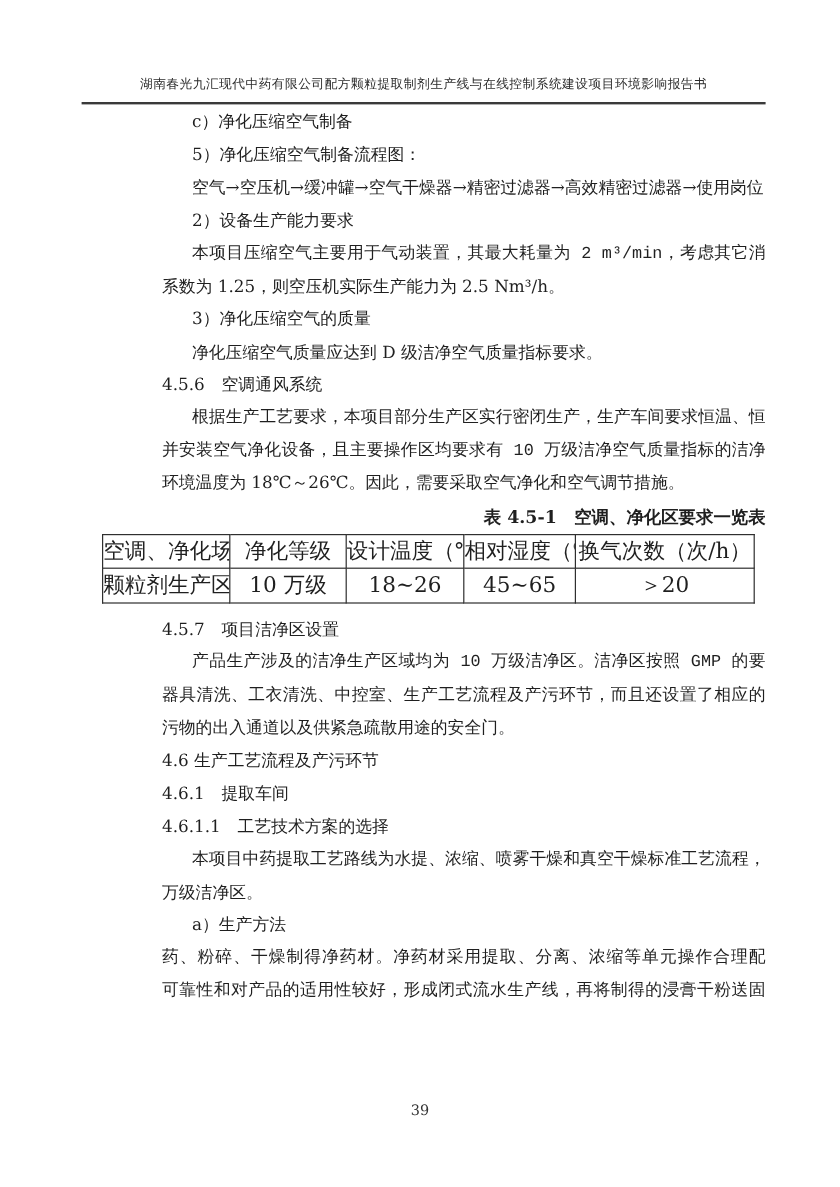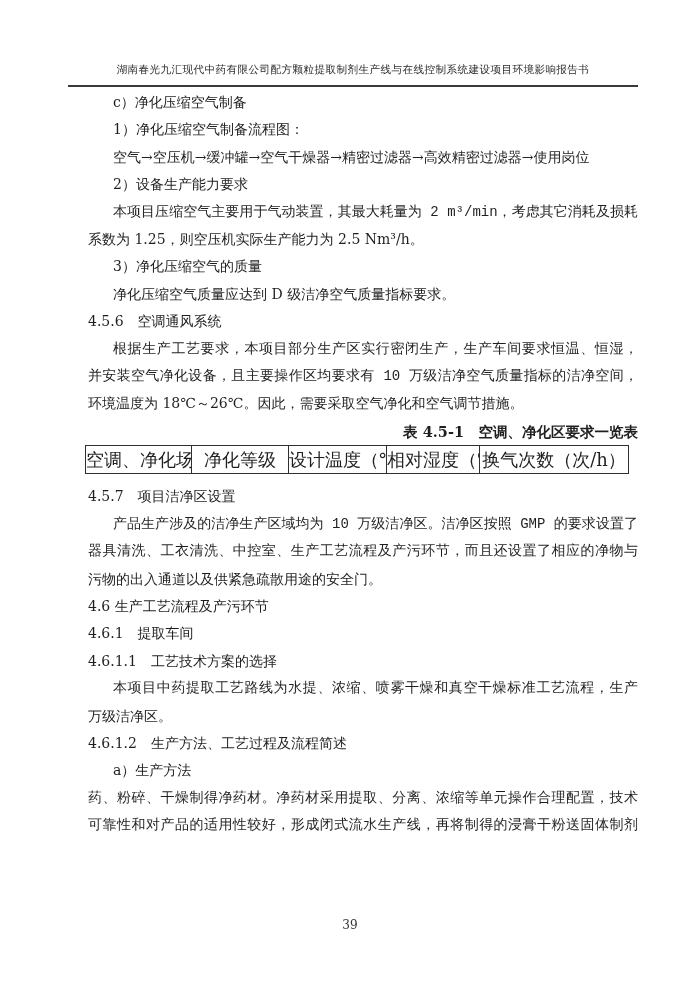--- a/index.html
+++ b/index.html
@@ -26,21 +26,21 @@
     letter-spacing:0.4px;
     white-space:nowrap;
     color:#2b2b2b;
   }
 
   
   .body {
     position:absolute; top:89px; left:88px; width:550px;
     font-size:14px; line-height:27.4px;
   }
-  .ln { height:27.4px; overflow:hidden; }
+  .ln { height:27.4px; overflow:hidden;margin-left:47px; }
   .indent { padding-left:25px; }
   .fill { text-align:justify; text-align-last:justify;font-family:Liberation Mono, monospace; }
   .caption {
     text-align:right;
     font-weight:bold;
     font-size:14.5px;
     height:27.4px; overflow:hidden;
   }
 
   
@@ -69,21 +69,21 @@
 <body>
 
 <div class="page">
 
   <div class="header">
     <div class="header-title">湖南春光九汇现代中药有限公司配方颗粒提取制剂生产线与在线控制系统建设项目环境影响报告书</div>
   </div>
 
   <div class="body">
     <div class="ln indent">c）净化压缩空气制备</div>
-    <div class="ln indent">1）净化压缩空气制备流程图：</div>
+    <div class="ln indent">5）净化压缩空气制备流程图：</div>
     <div class="ln indent">空气→空压机→缓冲罐→空气干燥器→精密过滤器→高效精密过滤器→使用岗位</div>
     <div class="ln indent">2）设备生产能力要求</div>
     <div class="ln indent fill">本项目压缩空气主要用于气动装置，其最大耗量为 2 m³/min，考虑其它消耗及损耗</div>
     <div class="ln">系数为 1.25，则空压机实际生产能力为 2.5 Nm³/h。</div>
     <div class="ln indent">3）净化压缩空气的质量</div>
     <div class="ln indent">净化压缩空气质量应达到 D 级洁净空气质量指标要求。</div>
     <div class="ln">4.5.6　空调通风系统</div>
     <div class="ln indent fill">根据生产工艺要求，本项目部分生产区实行密闭生产，生产车间要求恒温、恒湿，</div>
     <div class="ln fill">并安装空气净化设备，且主要操作区均要求有 10 万级洁净空气质量指标的洁净空间，</div>
     <div class="ln">环境温度为 18℃～26℃。因此，需要采取空气净化和空气调节措施。</div>
@@ -99,33 +99,39 @@
           <col style="width:149px">
       </colgroup>
       <tbody>
           <tr>
         <th>空调、净化场所</th>
         <th>净化等级</th>
         <th>设计温度（℃）</th>
         <th>相对湿度（%）</th>
         <th>换气次数（次/h）</th>
       </tr>
+      <tr>
+        <td>颗粒剂生产区</td>
+        <td>10 万级</td>
+        <td>18~26</td>
+        <td>45~65</td>
+        <td>＞20</td>
+      </tr>
     </tbody>
       </table>
 
     <div class="ln">4.5.7　项目洁净区设置</div>
     <div class="ln indent fill">产品生产涉及的洁净生产区域均为 10 万级洁净区。洁净区按照 GMP 的要求设置了</div>
     <div class="ln fill">器具清洗、工衣清洗、中控室、生产工艺流程及产污环节，而且还设置了相应的净物与</div>
     <div class="ln">污物的出入通道以及供紧急疏散用途的安全门。</div>
     <div class="ln">4.6 生产工艺流程及产污环节</div>
     <div class="ln">4.6.1　提取车间</div>
     <div class="ln">4.6.1.1　工艺技术方案的选择</div>
     <div class="ln indent fill">本项目中药提取工艺路线为水提、浓缩、喷雾干燥和真空干燥标准工艺流程，生产</div>
     <div class="ln">万级洁净区。</div>
-    <div class="ln">4.6.1.2　生产方法、工艺过程及流程简述</div>
     <div class="ln indent">a）生产方法</div>
     <div class="ln fill">药、粉碎、干燥制得净药材。净药材采用提取、分离、浓缩等单元操作合理配置，技术</div>
     <div class="ln fill">可靠性和对产品的适用性较好，形成闭式流水生产线，再将制得的浸膏干粉送固体制剂</div>
   </div>
 
   <div class="footer">39</div>
 
 </div>
 
 </body></html>

